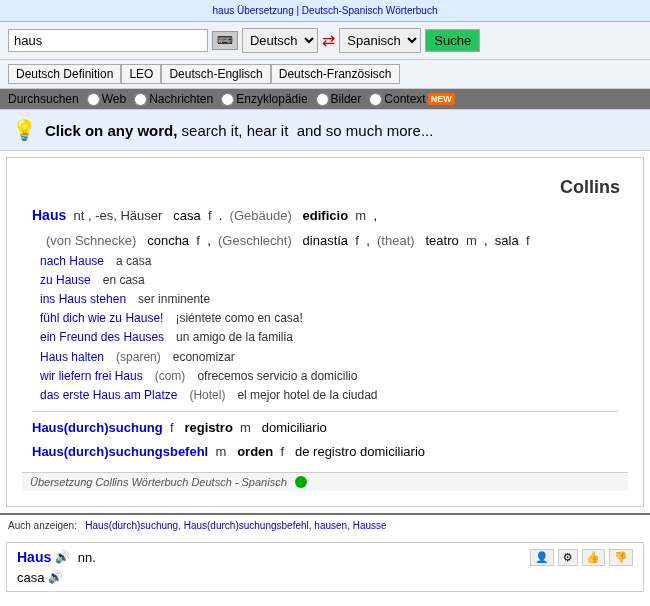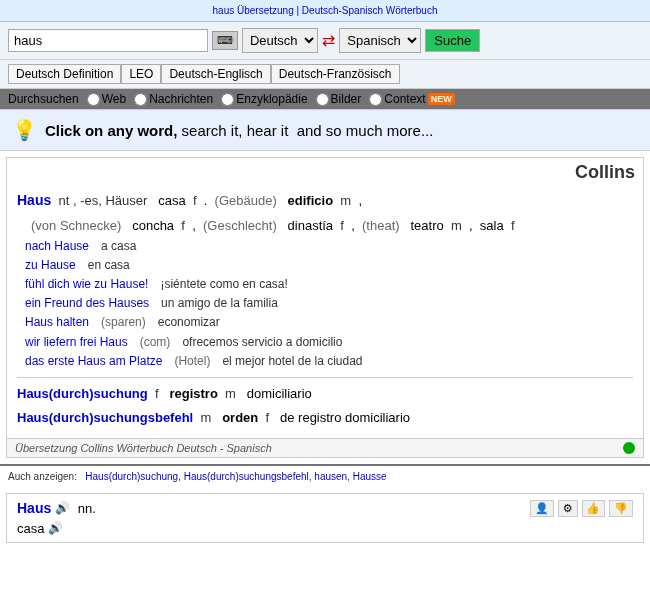--- a/index.html
+++ b/index.html
@@ -93,21 +93,21 @@
       align-items: center;
       gap: 8px;
       font-size: 15px;
       border-bottom: 1px solid #ccc;
     }
 
     
     .dict-area {
       border: 1px solid #ccc;
       margin: 6px;
-      padding: 0;
+      padding: 15px;
     }
 
     
     .collins-header {
       text-align: right;
       padding: 4px 8px 0 8px;
       font-size: 18px;
       font-weight: bold;
       color: #333;
     }
@@ -144,21 +144,21 @@
     .collins-footer {
       background: #f5f5f5;
       border-top: 1px solid #ccc;
       text-align: right;
       padding: 3px 8px;
       font-size: 11px;
       color: #555;
       font-style: italic;
       display: flex;
       align-items: center;
-      justify-content: space-between;
+      justify-content: flex-start;
       gap: 4px;
     }
 
     
     .also-show {
       padding: 5px 8px;
       font-size: 10px;
       color: #333;
       border-top: 2px solid #737373;
     }
@@ -297,20 +297,24 @@
     <div class="examples-block">
       <div class="example-line">
         <span class="ex-de">nach Hause</span>
         <span class="ex-es">a casa</span>
       </div>
       <div class="example-line">
         <span class="ex-de">zu Hause</span>
         <span class="ex-es">en casa</span>
       </div>
       <div class="example-line">
+        <span class="ex-de">ins Haus stehen</span>
+        <span class="ex-es">ser inminente</span>
+      </div>
+      <div class="example-line">
         <span class="ex-de">fühl dich wie zu Hause!</span>
         <span class="ex-es">¡siéntete como en casa!</span>
       </div>
       <div class="example-line">
         <span class="ex-de">ein Freund des Hauses</span>
         <span class="ex-es">un amigo de la familia</span>
       </div>
       <div class="example-line">
         <span class="ex-de">Haus halten</span>
         <span class="ex-es" style="color:#666;">(sparen)</span>

